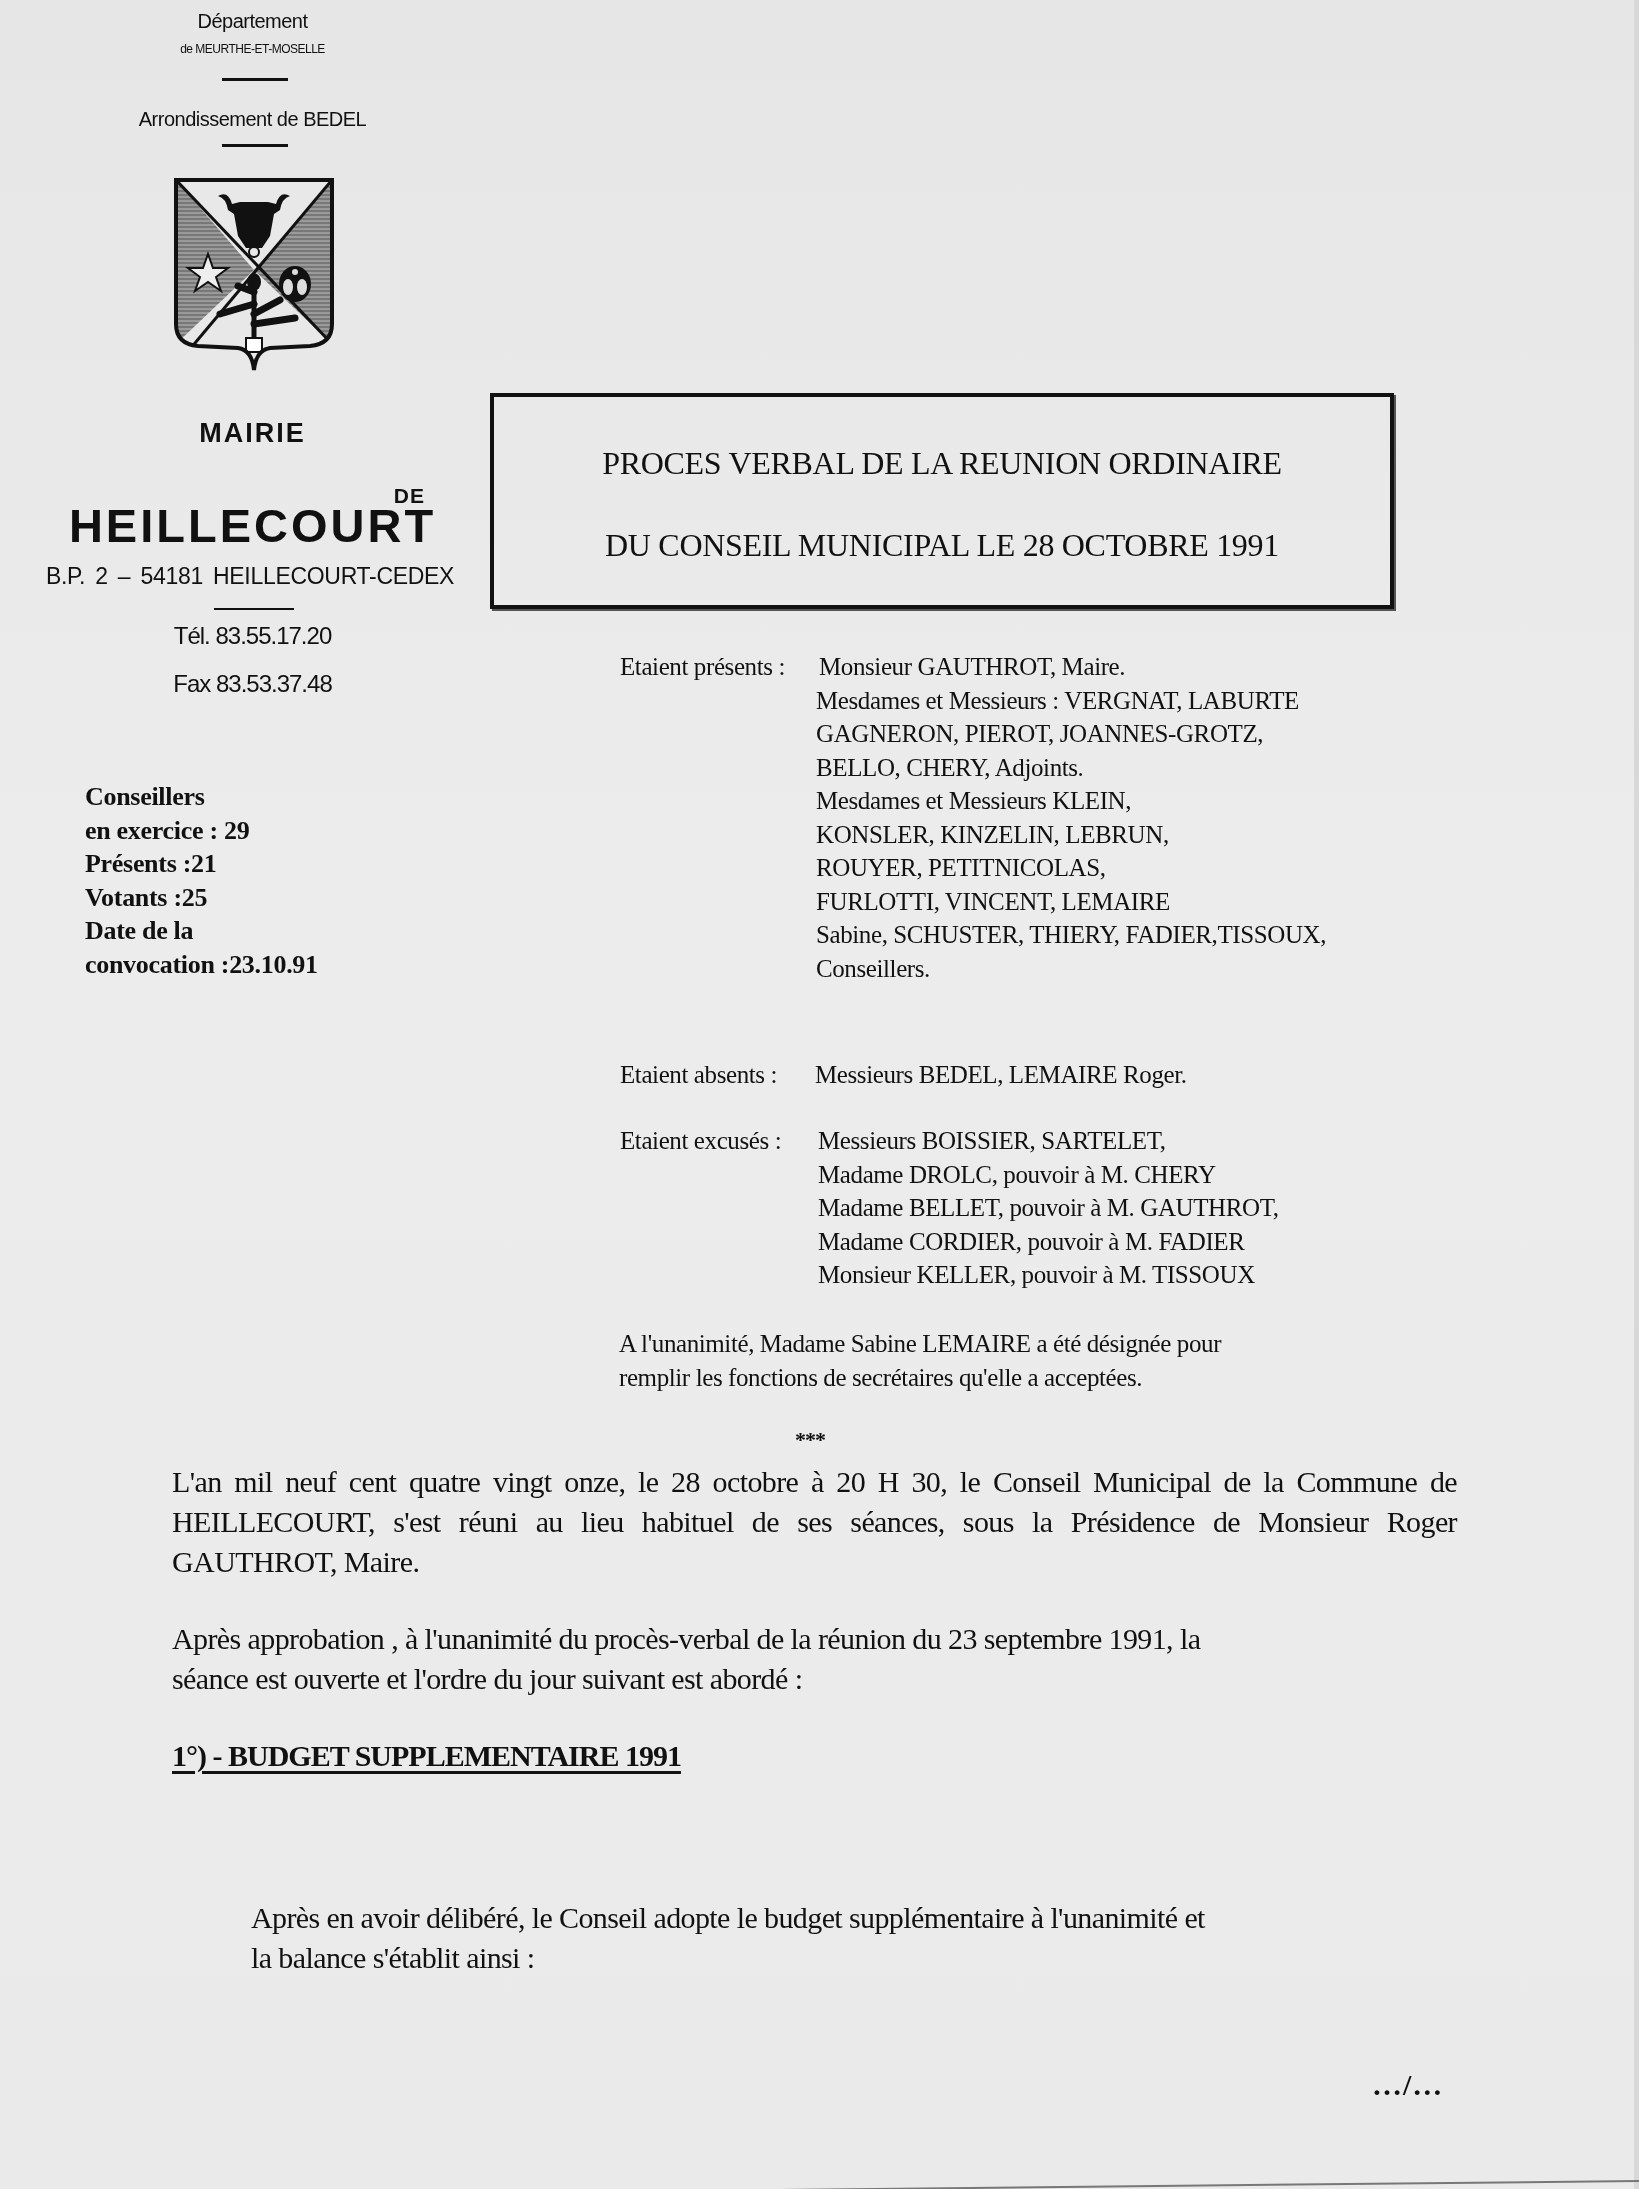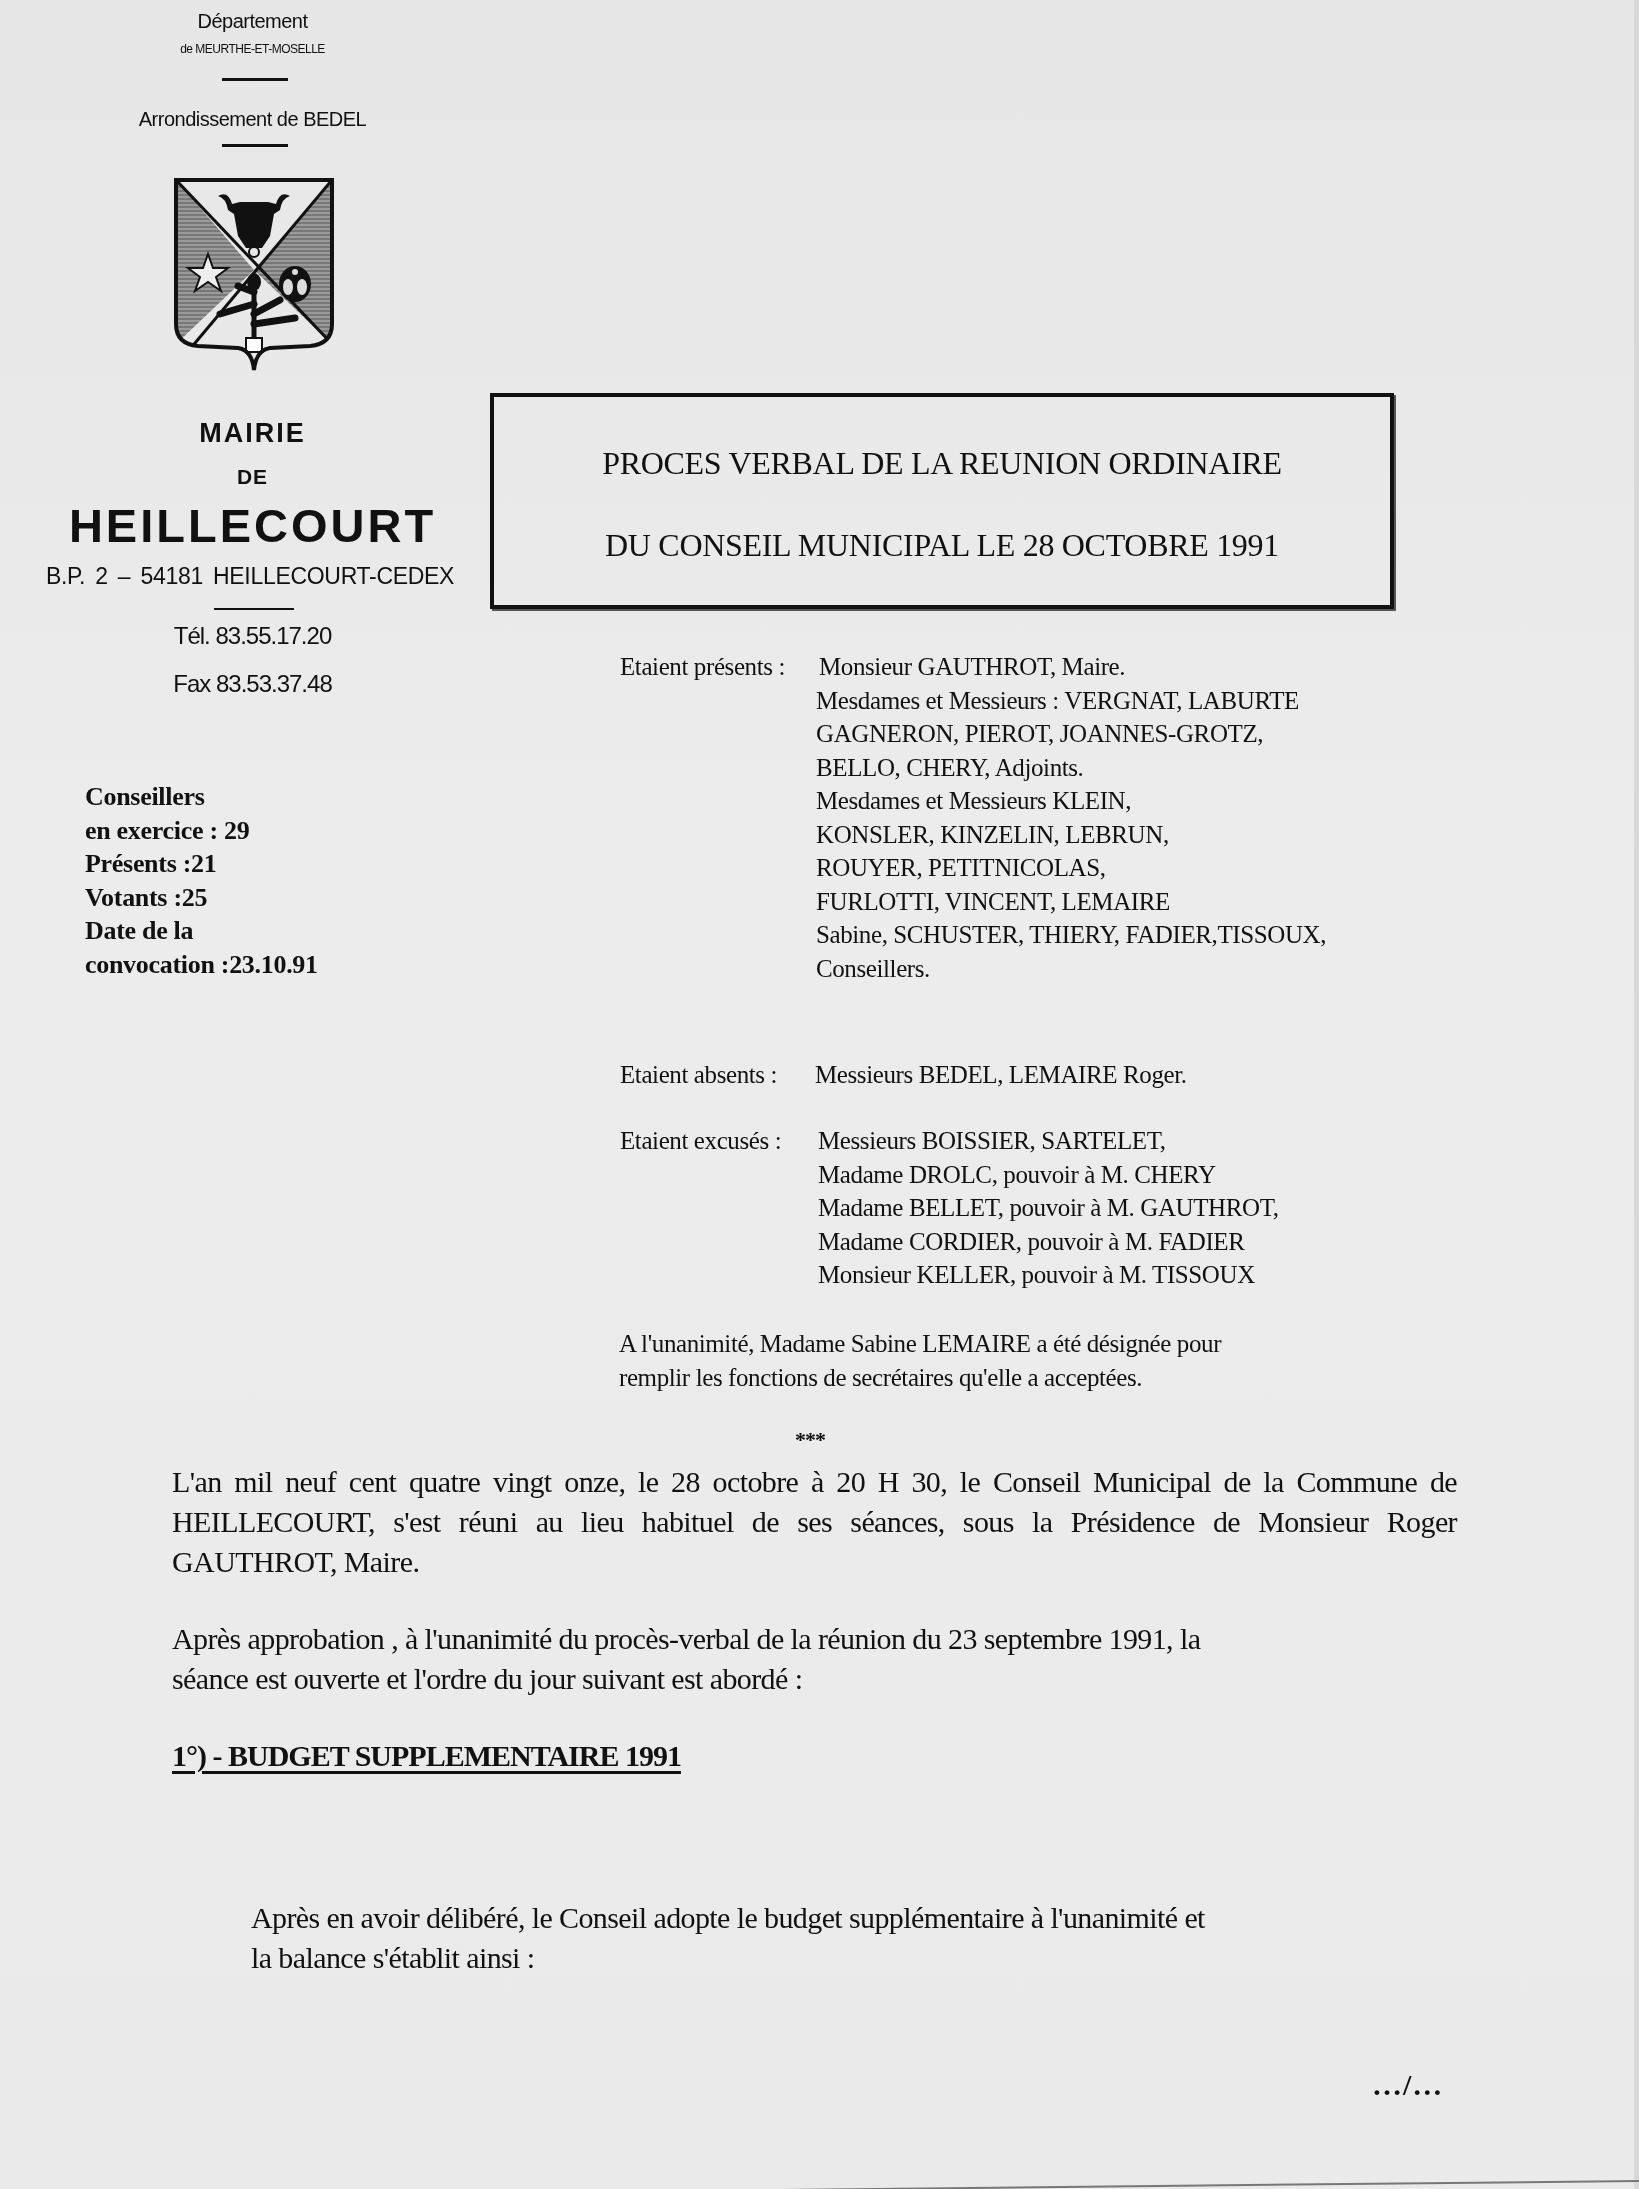--- a/index.html
+++ b/index.html
@@ -17,21 +17,21 @@
   .hdr-line { position: absolute; text-align: center; font-family: "Liberation Sans", sans-serif; color: #111; }
   .rule { position: absolute; height: 3px; background: #111; }
 
   .dept { left: 80px; width: 345px; top: 10px; font-size: 20px; letter-spacing: -0.5px; }
   .dept2 { left: 80px; width: 345px; top: 42px; font-size: 12px; letter-spacing: -0.5px; }
   .arr { left: 80px; width: 345px; top: 108px; font-size: 20px; letter-spacing: -0.5px; }
 
   .crest { position: absolute; left: 170px; top: 174px; width: 168px; height: 210px; }
 
   .mairie { left: 80px; width: 345px; top: 418px; font-size: 27px; font-weight: bold; letter-spacing: 2px; }
-  .de { left: 80px; width: 345px; top: 465px; font-size: 21px; font-weight: bold; letter-spacing: 1px; }
+  .de { left: 80px; width: 345px; top: 484px; font-size: 21px; font-weight: bold; letter-spacing: 1px; text-align: right; }
   .heil { left: 50px; width: 405px; top: 498px; font-size: 47px; font-weight: bold; letter-spacing: 3px; }
   .bp { left: 20px; width: 460px; top: 563px; font-size: 23px; letter-spacing: -0.3px; word-spacing: 4px; }
   .tel { left: 80px; width: 345px; top: 622px; font-size: 24px; letter-spacing: -1px; }
   .fax { left: 80px; width: 345px; top: 670px; font-size: 24px; letter-spacing: -1px; }
 
   .stats { position: absolute; left: 85px; top: 780px; font-family: "Liberation Serif", serif; font-weight: bold; font-size: 26px; line-height: 33.5px; letter-spacing: -0.3px; }
   .stats div { white-space: nowrap; }
 
   .title-box {
     position: absolute; left: 490px; top: 393px; width: 904px; height: 216px;

